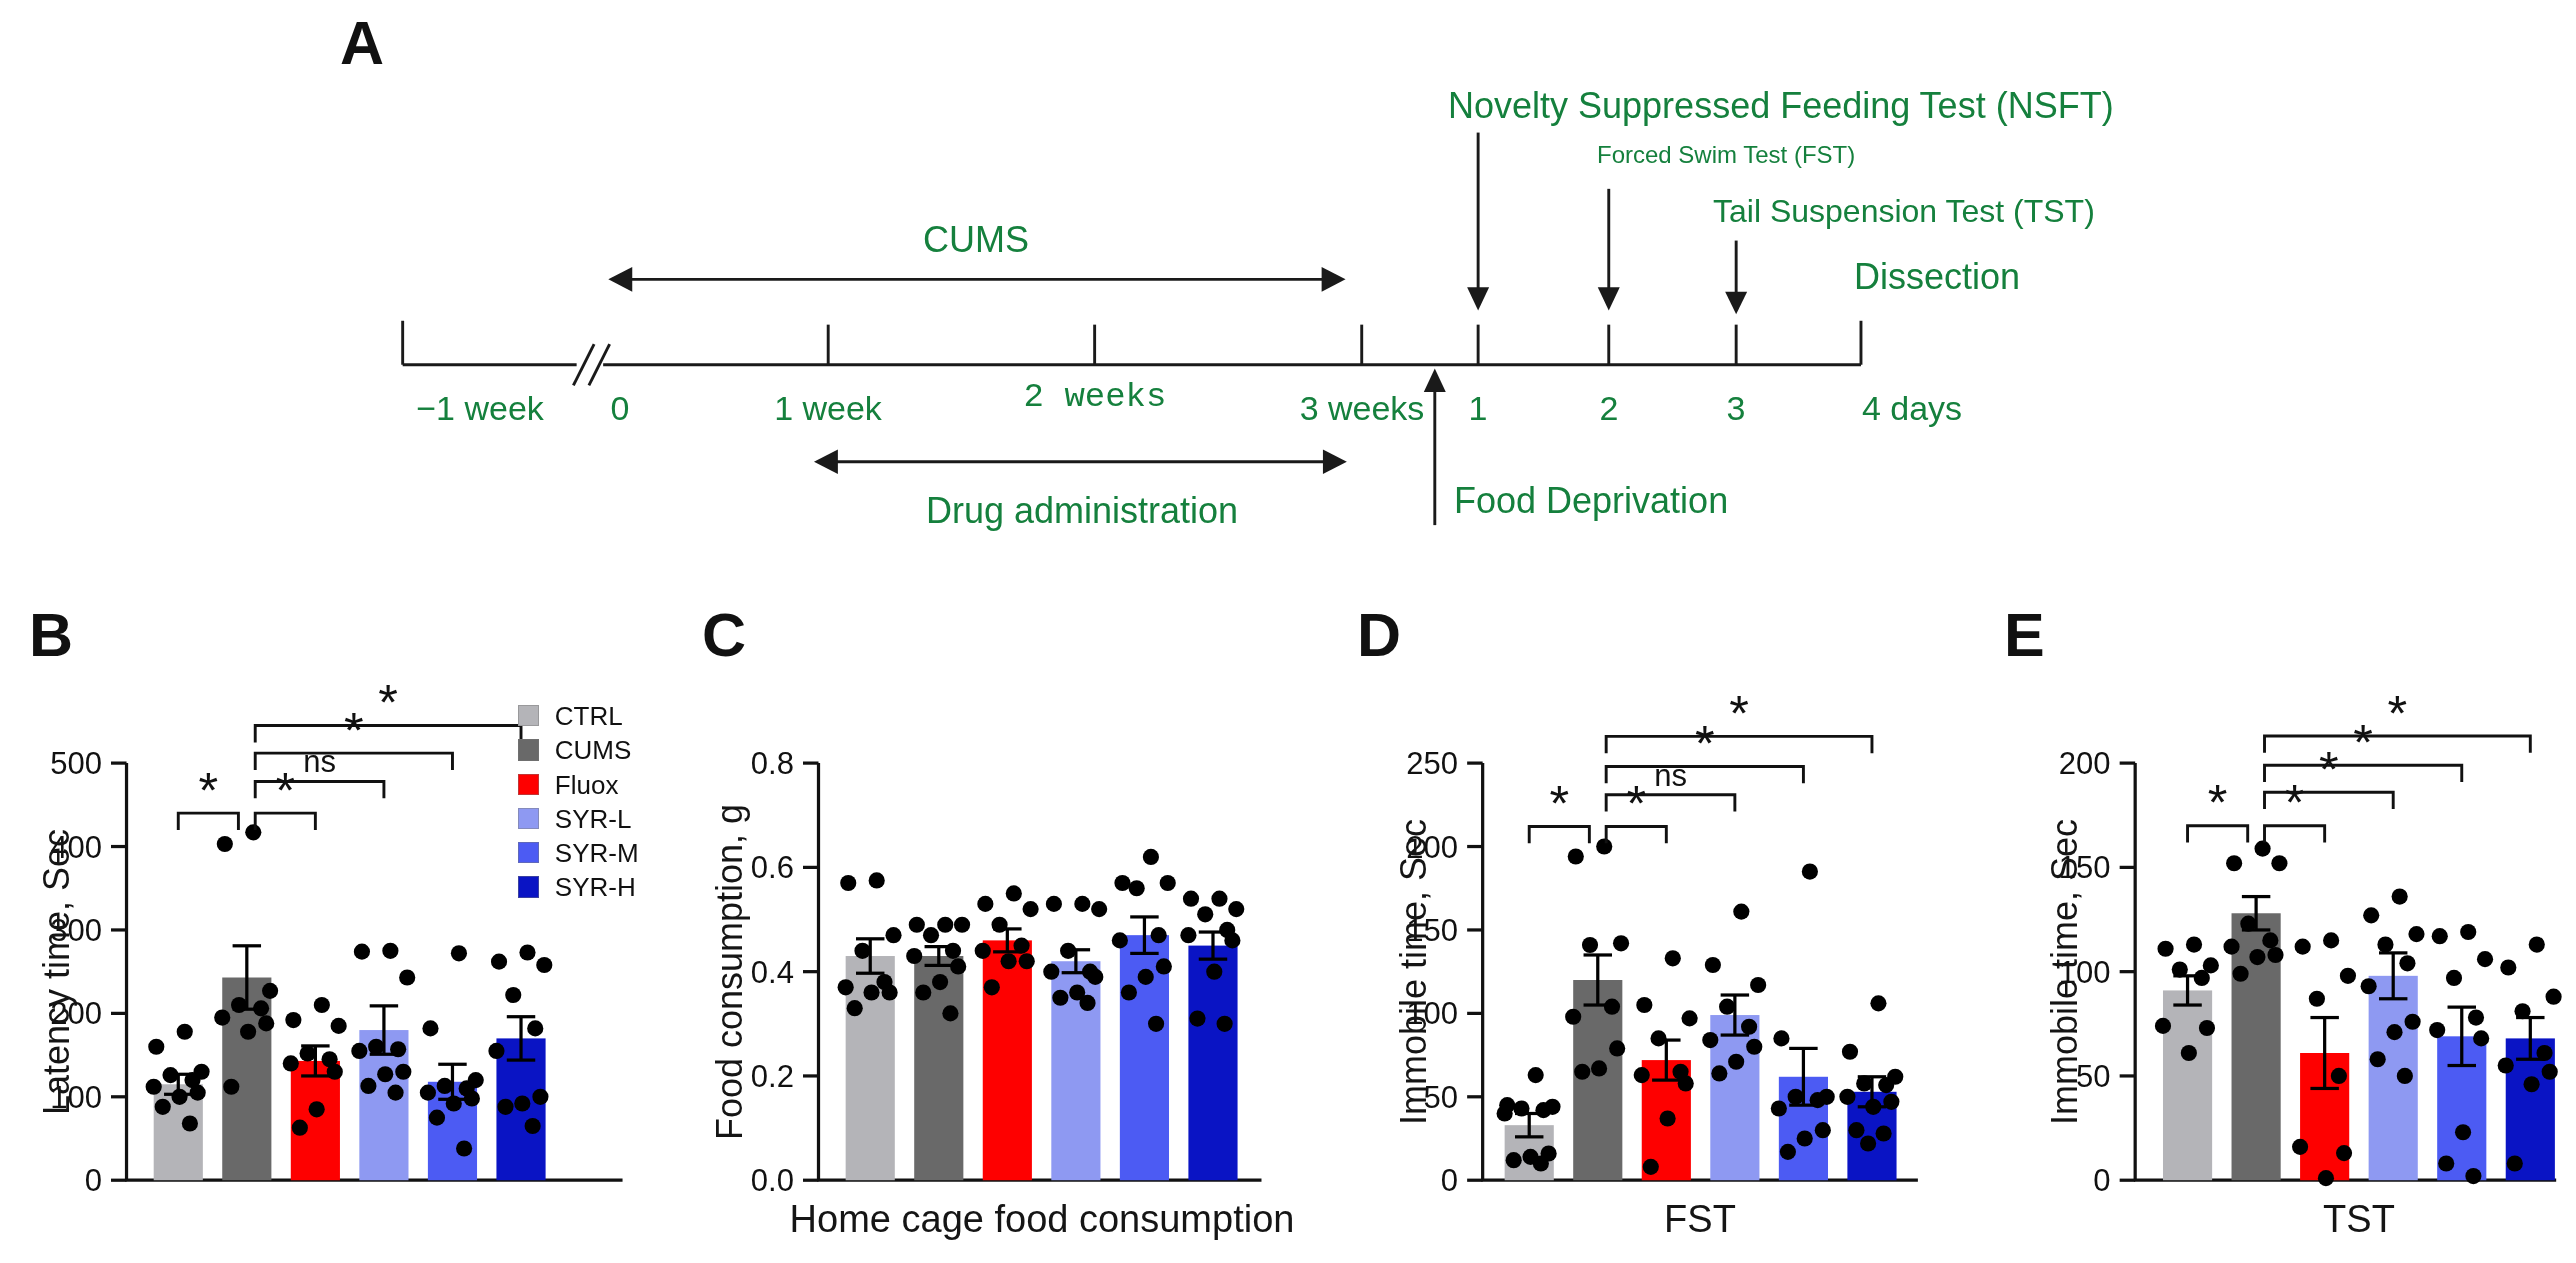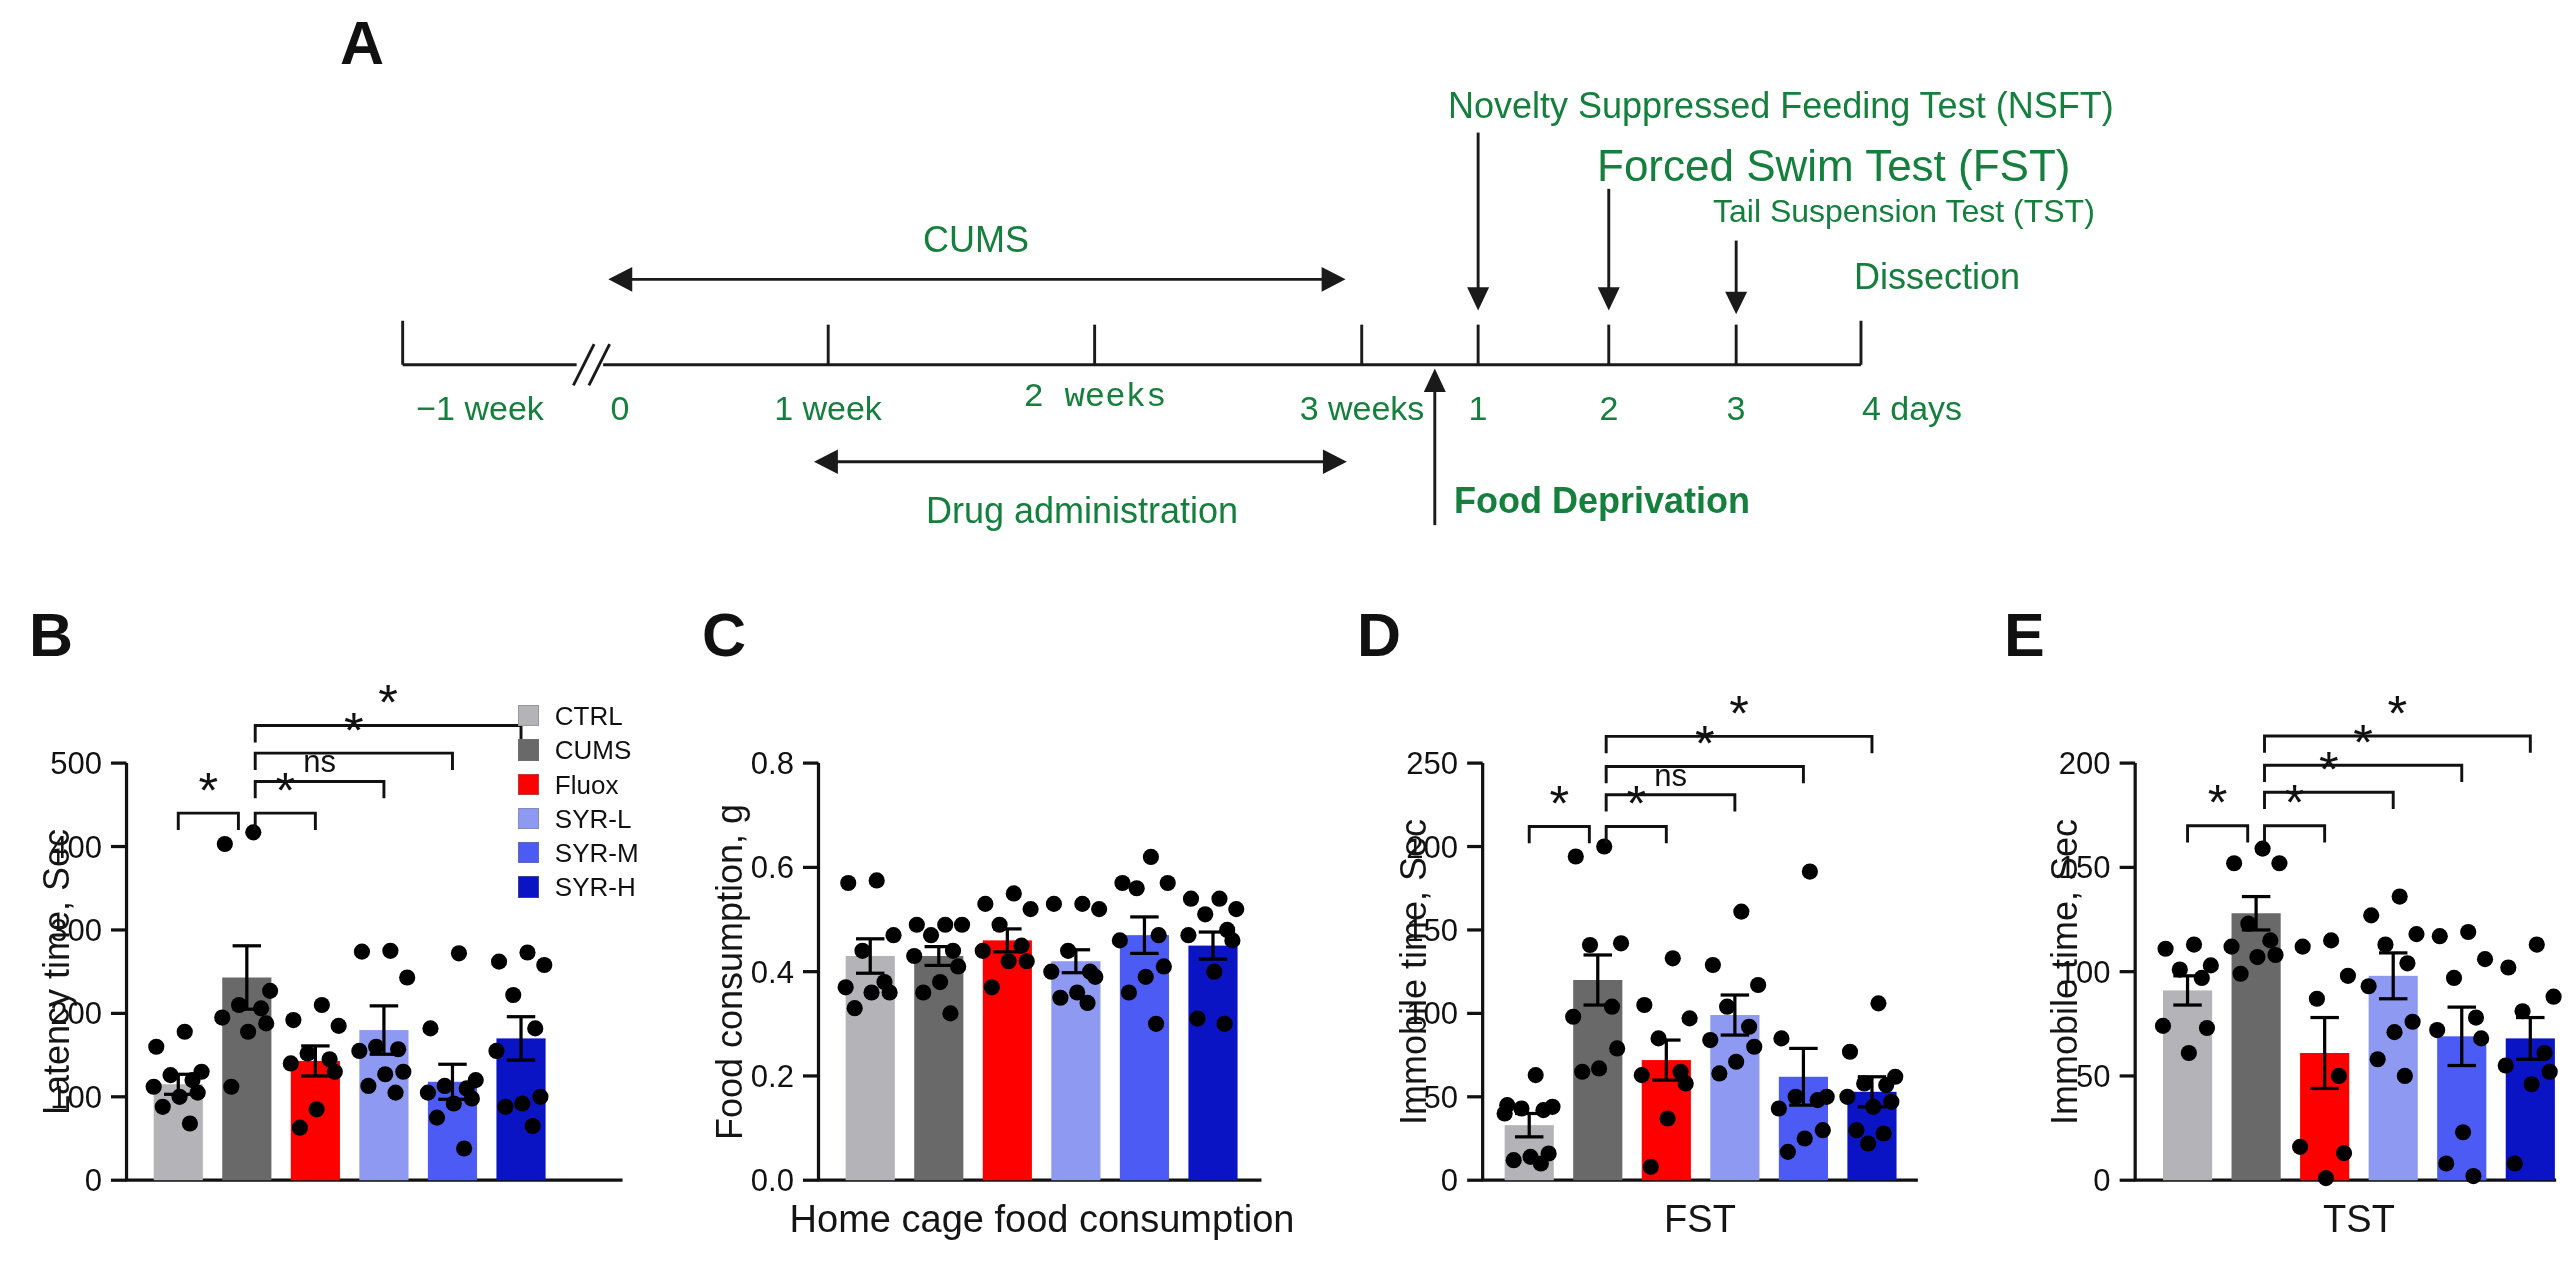--- a/index.html
+++ b/index.html
@@ -78,23 +78,23 @@
       <polygon points="2082,714 2045,695 2045,733"></polygon>
       <polygon points="2285,480 2268,444 2302,444"></polygon>
       <polygon points="2487,480 2470,444 2504,444"></polygon>
       <polygon points="2684,486 2667,451 2701,451"></polygon>
       <polygon points="2218,570 2201,606 2235,606"></polygon>
     </g>
   </svg>
 
   <div class="abs tl-label tl-center" style="left:976px;top:219px;font-size:36px;">CUMS</div>
   <div class="abs tl-label tl-center" style="left:1082px;top:484px;font-size:36px;margin-top:6px;">Drug administration</div>
-  <div class="abs tl-label" style="left:1454px;top:480px;font-size:36px;font-weight:bold;">Food Deprivation</div>
+  <div class="abs tl-label" style="left:1454px;top:480px;font-size:36px;">Food Deprivation</div>
   <div class="abs tl-label" style="left:1448px;top:85px;font-size:36px;">Novelty Suppressed Feeding Test (NSFT)</div>
-  <div class="abs tl-label" style="left:1597px;top:141px;font-size:44px;">Forced Swim Test (FST)</div>
+  <div class="abs tl-label" style="left:1597px;top:141px;font-size:24px;">Forced Swim Test (FST)</div>
   <div class="abs tl-label" style="left:1713px;top:193px;font-size:32px;">Tail Suspension Test (TST)</div>
   <div class="abs tl-label" style="left:1854px;top:256px;font-size:36px;">Dissection</div>
 
   <div class="abs tl-label tl-center" style="left:480px;top:389px;">−1 week</div>
   <div class="abs tl-label tl-center" style="left:620px;top:389px;">0</div>
   <div class="abs tl-label tl-center" style="left:828px;top:389px;">1 week</div>
   <div class="abs tl-label tl-center" style="left:1095px;top:378px;font-family:Liberation Mono, monospace;">2 weeks</div>
   <div class="abs tl-label tl-center" style="left:1362px;top:389px;">3 weeks</div>
   <div class="abs tl-label tl-center" style="left:1478px;top:389px;">1</div>
   <div class="abs tl-label tl-center" style="left:1609px;top:389px;">2</div>

